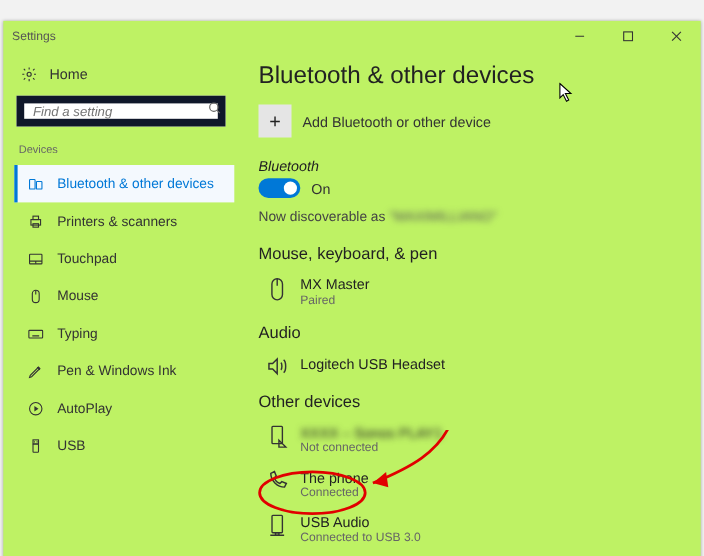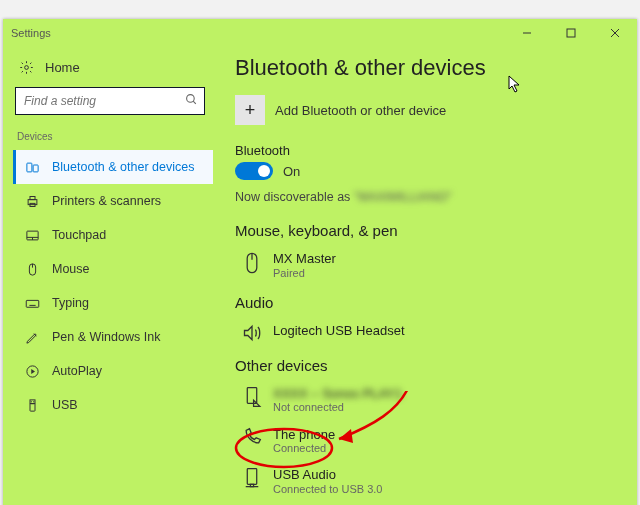--- a/index.html
+++ b/index.html
@@ -17,21 +17,21 @@
   .titlebar-controls { margin-left: auto; display: flex; }
   .titlebar-controls div {
     width: 44px; height: 28px; display: flex;
     align-items: center; justify-content: center; color: #555;
   }
   .body { display: flex; height: calc(100% - 28px); }
   .sidebar { width: 210px; padding-left: 10px; box-sizing: border-box; }
   .home-row { display: flex; align-items: center; height: 28px; margin: 6px 0 6px 4px; font-size: 13px; color: #333; }
   .home-row .icon { width: 18px; display: flex; justify-content: center; margin-right: 10px; }
   .search {
-    width: 190px; height: 28px; border: 1px solid #0f172a;
+    width: 190px; height: 28px; border: 7px solid #0f172a;
     display: flex; align-items: center; padding: 0 6px;
     box-sizing: border-box; margin: 2px 0 16px 2px; background: #fff;
   }
   .search input {
     border: none; outline: none; flex: 1; font-size: 12px;
     font-style: italic; color: #888; background: transparent;
   }
   .search-icon { color: #666; }
   .cat-header { font-size: 10px; color: #666; margin: 0 0 8px 4px; }
   .nav-item {
@@ -46,21 +46,21 @@
   .main { flex: 1; padding: 0 12px 0 22px; box-sizing: border-box; overflow: hidden; }
   .page-title { font-size: 22px; font-weight: 400; margin: 8px 0 14px 0; color: #222; }
   .add-row { display: flex; align-items: center; margin-bottom: 18px; }
   .plus-btn {
     width: 30px; height: 30px; background: #e5e5e5;
     display: flex; align-items: center; justify-content: center;
     font-size: 18px; color: #222; margin-right: 10px;
   }
   .add-label { font-size: 13px; }
 
-  .section-sub { font-size: 13px; margin-bottom: 4px; color: #222; }
+  .section-sub { font-size: 13px; margin-bottom: 4px; color: #222; font-style: italic; }
   .toggle-row { display: flex; align-items: center; margin-bottom: 10px; }
   .toggle {
     width: 38px; height: 18px; background: #0078d7;
     border-radius: 9px; position: relative; margin-right: 10px;
   }
   .toggle-knob {
     width: 12px; height: 12px; background: #fff; border-radius: 50%;
     position: absolute; right: 3px; top: 3px;
   }
   .discover { font-size: 12.5px; color: #444; margin-bottom: 18px; }

